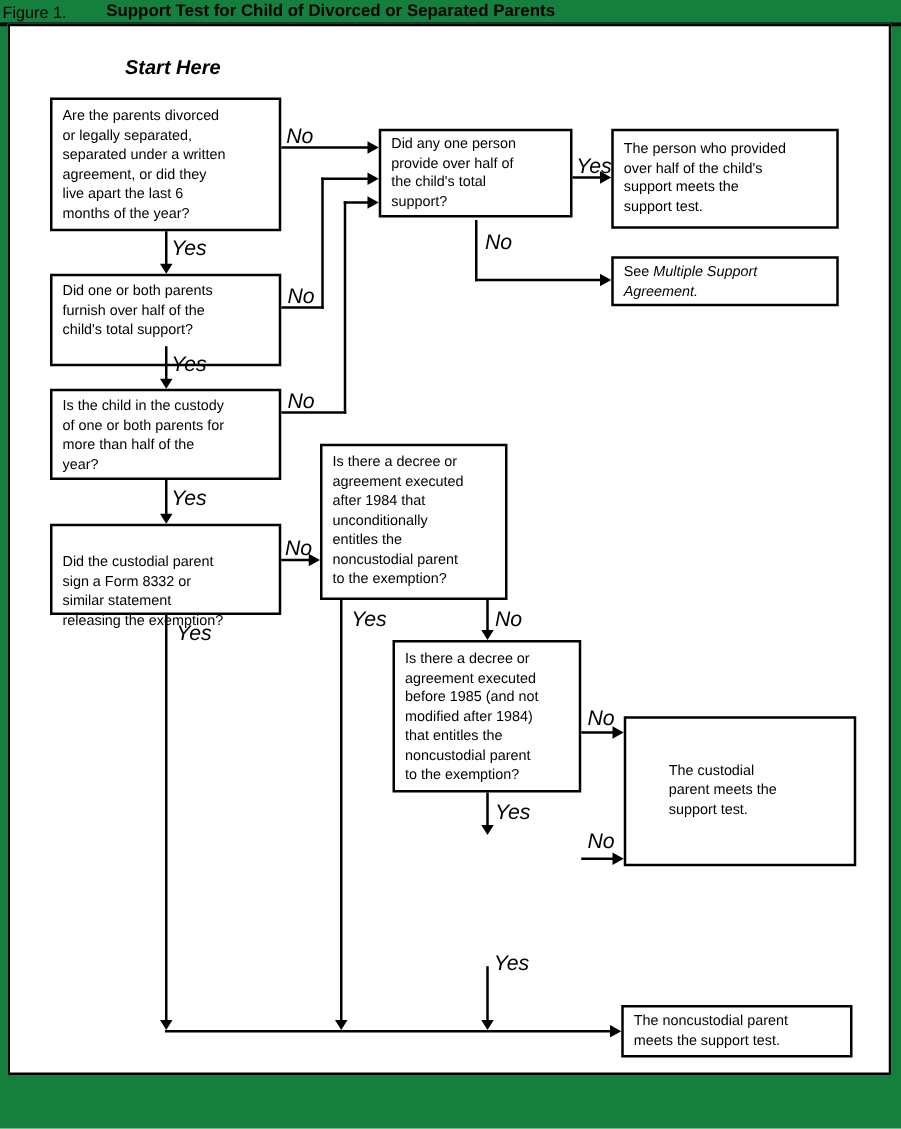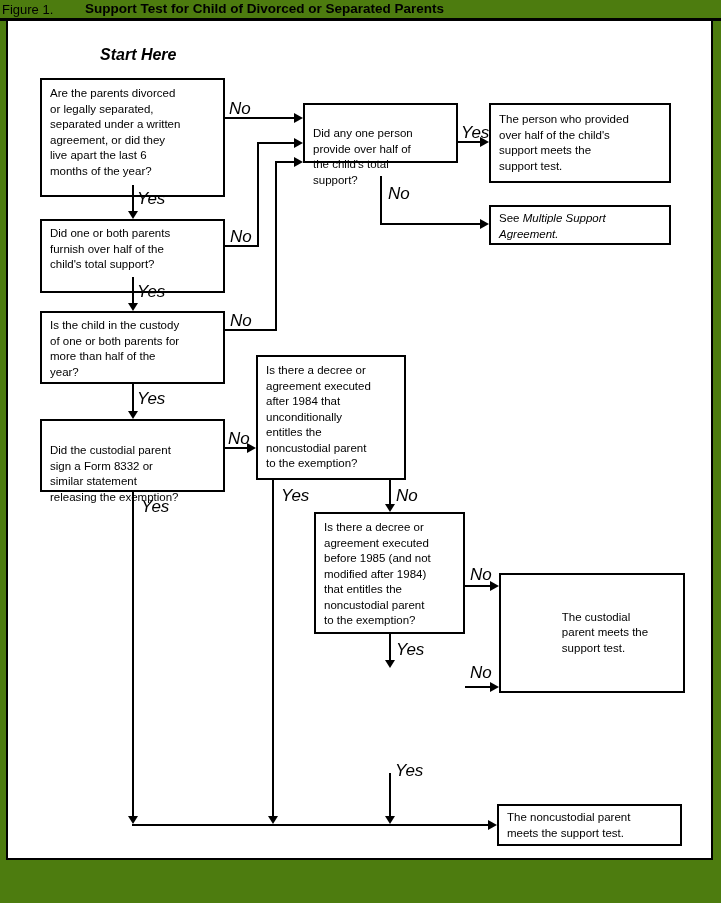--- a/index.html
+++ b/index.html
@@ -1,25 +1,25 @@
 <!DOCTYPE html>
 <html><head>
 <meta charset="utf-8">
 <style>
   html,body{margin:0;padding:0;background:#fff;}
-  .page{position:relative;width:721px;height:903px;background:#4d7c0f;font-family:"Liberation Sans",sans-serif;color:#000;overflow:hidden;}
+  .page{position:relative;width:721px;height:903px;background:#15803d;font-family:"Liberation Sans",sans-serif;color:#000;overflow:hidden;}
   .title-row{position:absolute;left:0;top:0;width:721px;height:18px;}
   .fig-label{position:absolute;left:2px;top:2px;font-size:13px;color:#000;}
   .fig-title{position:absolute;left:85px;top:1px;font-size:13.5px;font-weight:bold;color:#000;text-align:center;}
   .title-rule{position:absolute;left:0;top:18px;width:721px;height:3px;background:#000;}
   .outer{position:absolute;left:6px;top:19px;width:703px;height:837px;border:2px solid #000;background:#fff;}
   .start{position:absolute;left:100px;top:46px;font-size:16px;font-weight:bold;font-style:italic;}
   .node{position:absolute;border:2px solid #000;background:#fff;box-sizing:border-box;
         font-size:11.5px;line-height:15.5px;padding:6px 8px;white-space:pre-line;}
-  .center-v{display:flex;align-items:center;padding-left:34px;justify-content:center;}
+  .center-v{display:flex;align-items:center;padding-left:34px;}
   .hline{position:absolute;height:2px;background:#000;}
   .vline{position:absolute;width:2px;background:#000;}
   .arr-r{position:absolute;width:0;height:0;border-top:5px solid transparent;border-bottom:5px solid transparent;border-left:9px solid #000;}
   .arr-d{position:absolute;width:0;height:0;border-left:5px solid transparent;border-right:5px solid transparent;border-top:8px solid #000;}
   .lbl{position:absolute;font-size:17px;font-style:italic;color:#000;}
   em{font-style:italic;white-space:pre-line;}
 </style>
 </head>
 <body>
 
@@ -28,39 +28,39 @@
   <div class="title-row">
     <span class="fig-label">Figure 1.</span>
     <span class="fig-title">Support Test for Child of Divorced or Separated Parents</span>
   </div>
   <div class="title-rule"></div>
 
   <div class="outer"></div>
 
   <div class="start">Start Here</div>
 
-  <div class="node" style="left:40px;top:78px;width:185px;height:119px"><span>Are the parents divorced
+  <div class="node" style="left:40px;top:78px;width:185px;height:107px"><span>Are the parents divorced
 or legally separated,
 separated under a written
 agreement, or did they
 live apart the last 6
 months of the year?</span></div>
   <div class="node" style="left:40px;top:219px;width:185px;height:74px;padding-top:5px"><span>Did one or both parents
 furnish over half of the
 child's total support?</span></div>
   <div class="node" style="left:40px;top:311px;width:185px;height:73px;padding-top:5px"><span>Is the child in the custody
 of one or both parents for
 more than half of the
 year?</span></div>
   <div class="node" style="left:40px;top:419px;width:185px;height:73px;padding-top:22px"><span>Did the custodial parent
 sign a Form 8332 or
 similar statement
 releasing the exemption?</span></div>
 
-  <div class="node" style="left:303px;top:103px;width:155px;height:60px;padding-top:21px"><span>Did any one person
+  <div class="node" style="left:303px;top:103px;width:155px;height:71px;padding-top:3px"><span>Did any one person
 provide over half of
 the child's total
 support?</span></div>
   <div class="node" style="left:489px;top:103px;width:182px;height:80px;padding-top:7px"><span>The person who provided
 over half of the child's
 support meets the
 support test.</span></div>
   <div class="node" style="left:489px;top:205px;width:182px;height:40px;padding-top:4px;white-space:normal"><span>See </span><em>Multiple Support
 Agreement.</em></div>
 

